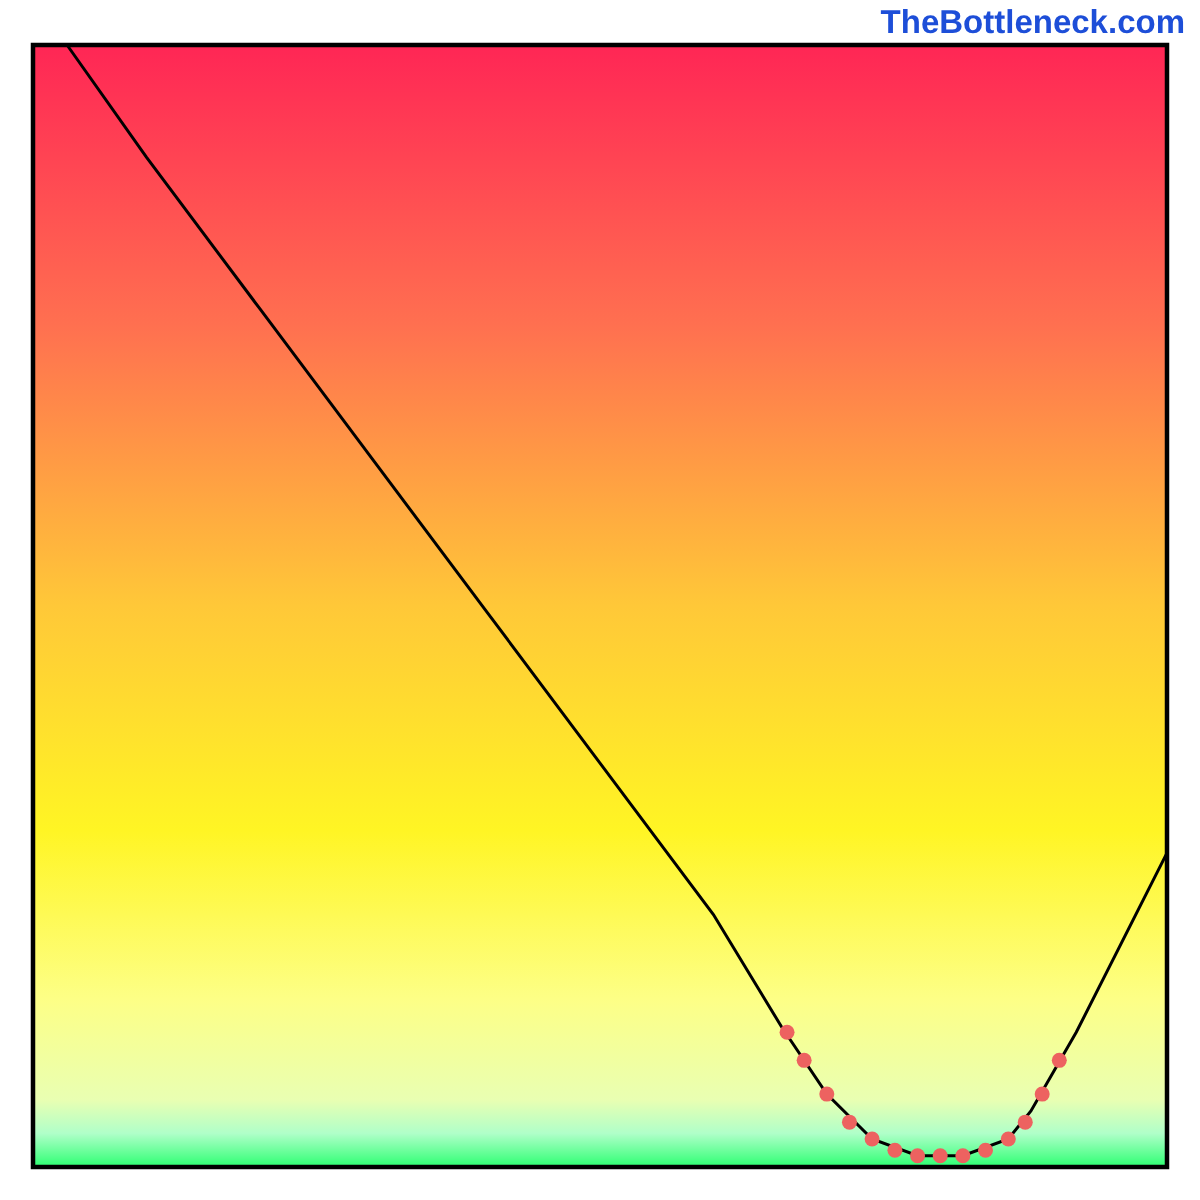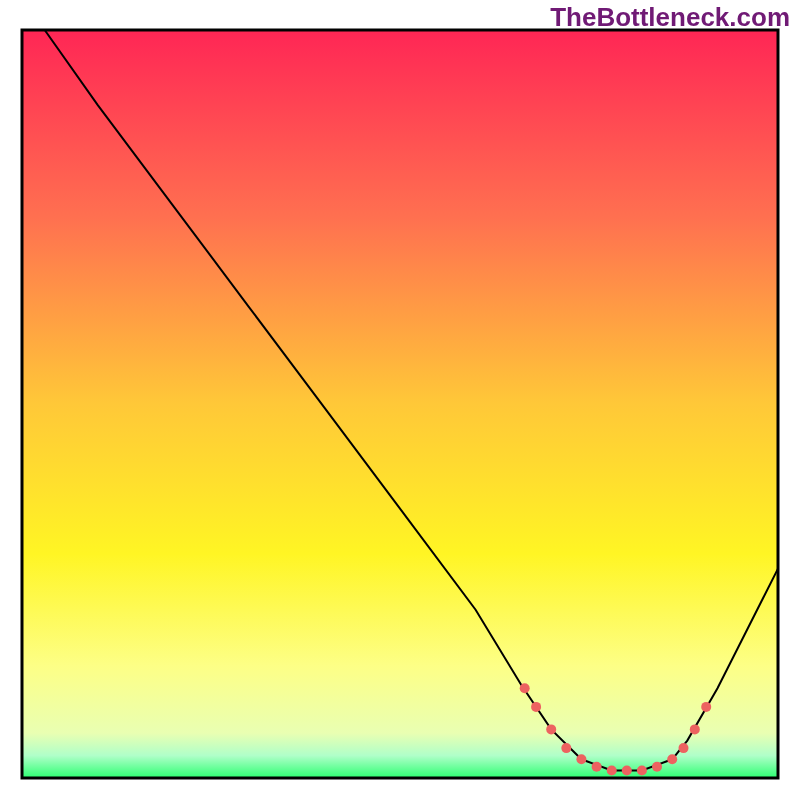--- a/index.html
+++ b/index.html
@@ -13,23 +13,23 @@
   .chart-container {
     position: relative;
     width: 800px;
     height: 800px;
   }
   .watermark {
     position: absolute;
     top: 2px;
     right: 10px;
     font-family: Arial, Helvetica, sans-serif;
-    font-size: 26px;
+    font-size: 22px;
     font-weight: bold;
-    color: #701a75;
+    color: #1d4ed8;
     z-index: 10;
   }
   svg {
     display: block;
   }
 </style>
 </head>
 <body>
 
 <div class="chart-container">

